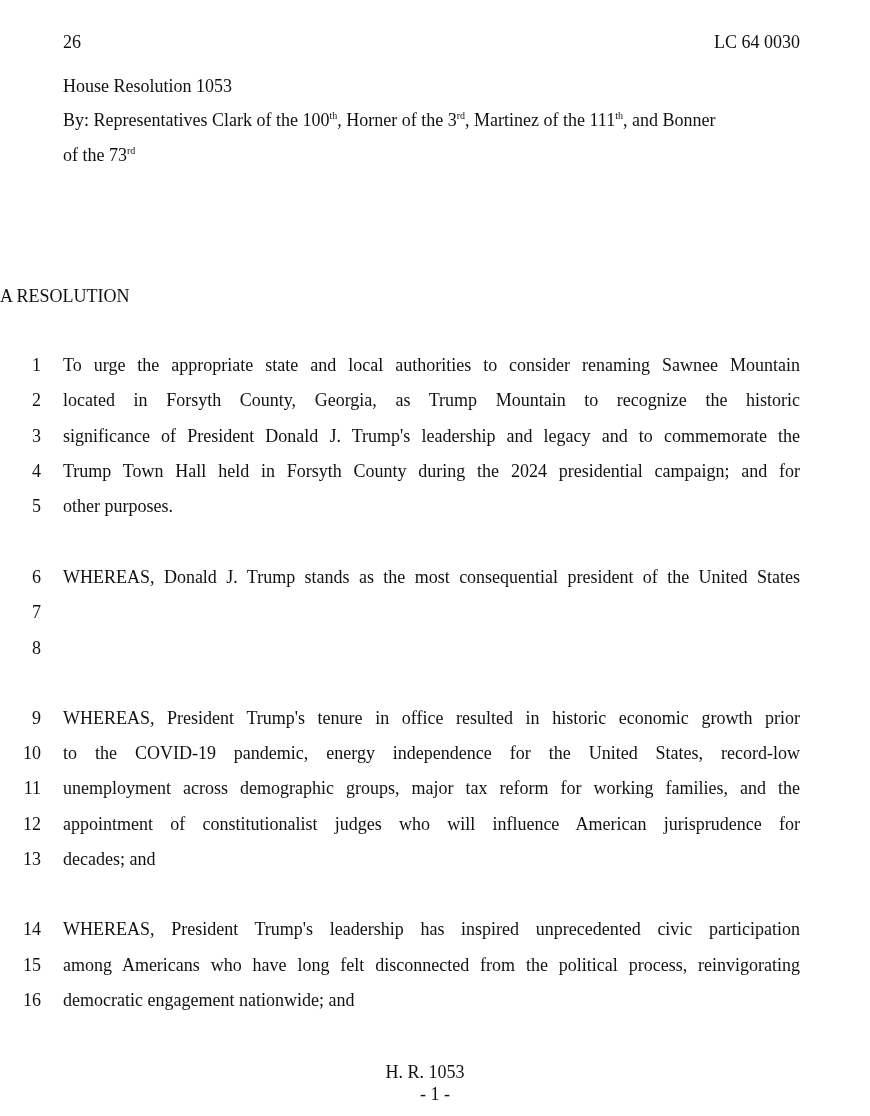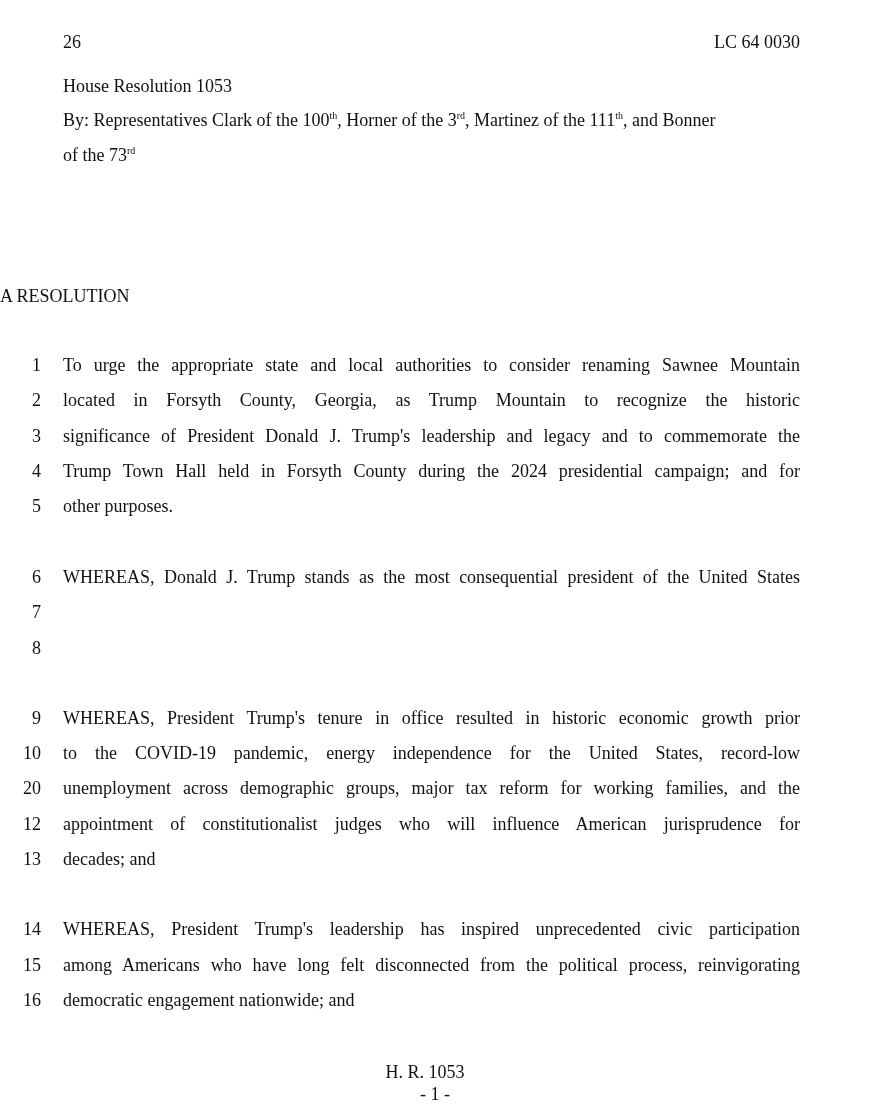--- a/index.html
+++ b/index.html
@@ -71,21 +71,21 @@
       </div>
       <div class="line" style="top: 708px;">
         <span class="ln">9</span>
         <span class="txt j">WHEREAS, President Trump's tenure in office resulted in historic economic growth prior</span>
       </div>
       <div class="line" style="top: 743px;">
         <span class="ln">10</span>
         <span class="txt j">to the COVID-19 pandemic, energy independence for the United States, record-low</span>
       </div>
       <div class="line" style="top: 778px;">
-        <span class="ln">20</span>
+        <span class="ln">11</span>
         <span class="txt j">unemployment across demographic groups, major tax reform for working families, and the</span>
       </div>
       <div class="line" style="top: 814px;">
         <span class="ln">12</span>
         <span class="txt j">appointment of constitutionalist judges who will influence American jurisprudence for</span>
       </div>
       <div class="line" style="top: 849px;">
         <span class="ln">13</span>
         <span class="txt">decades; and</span>
       </div>

